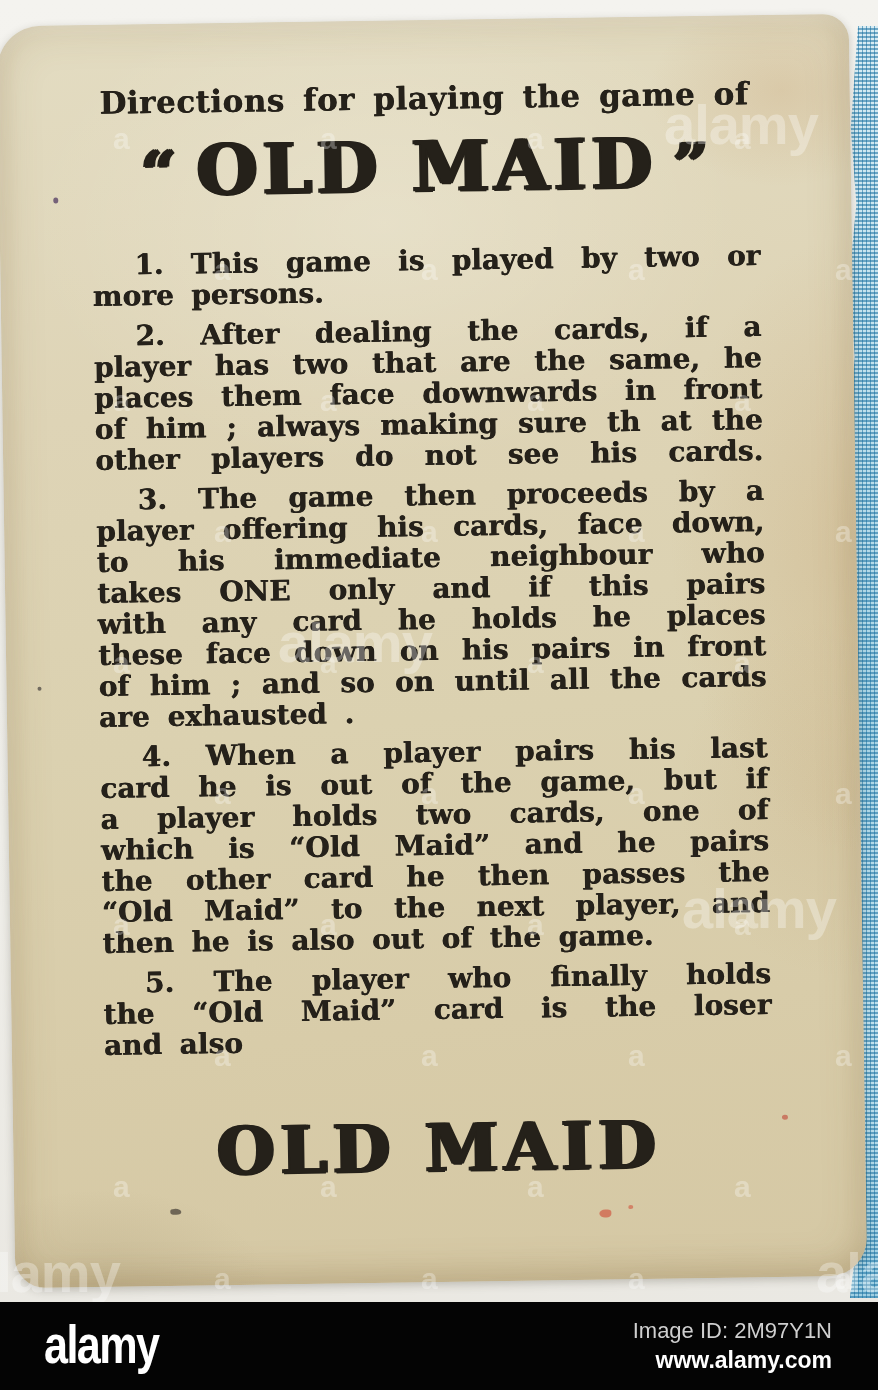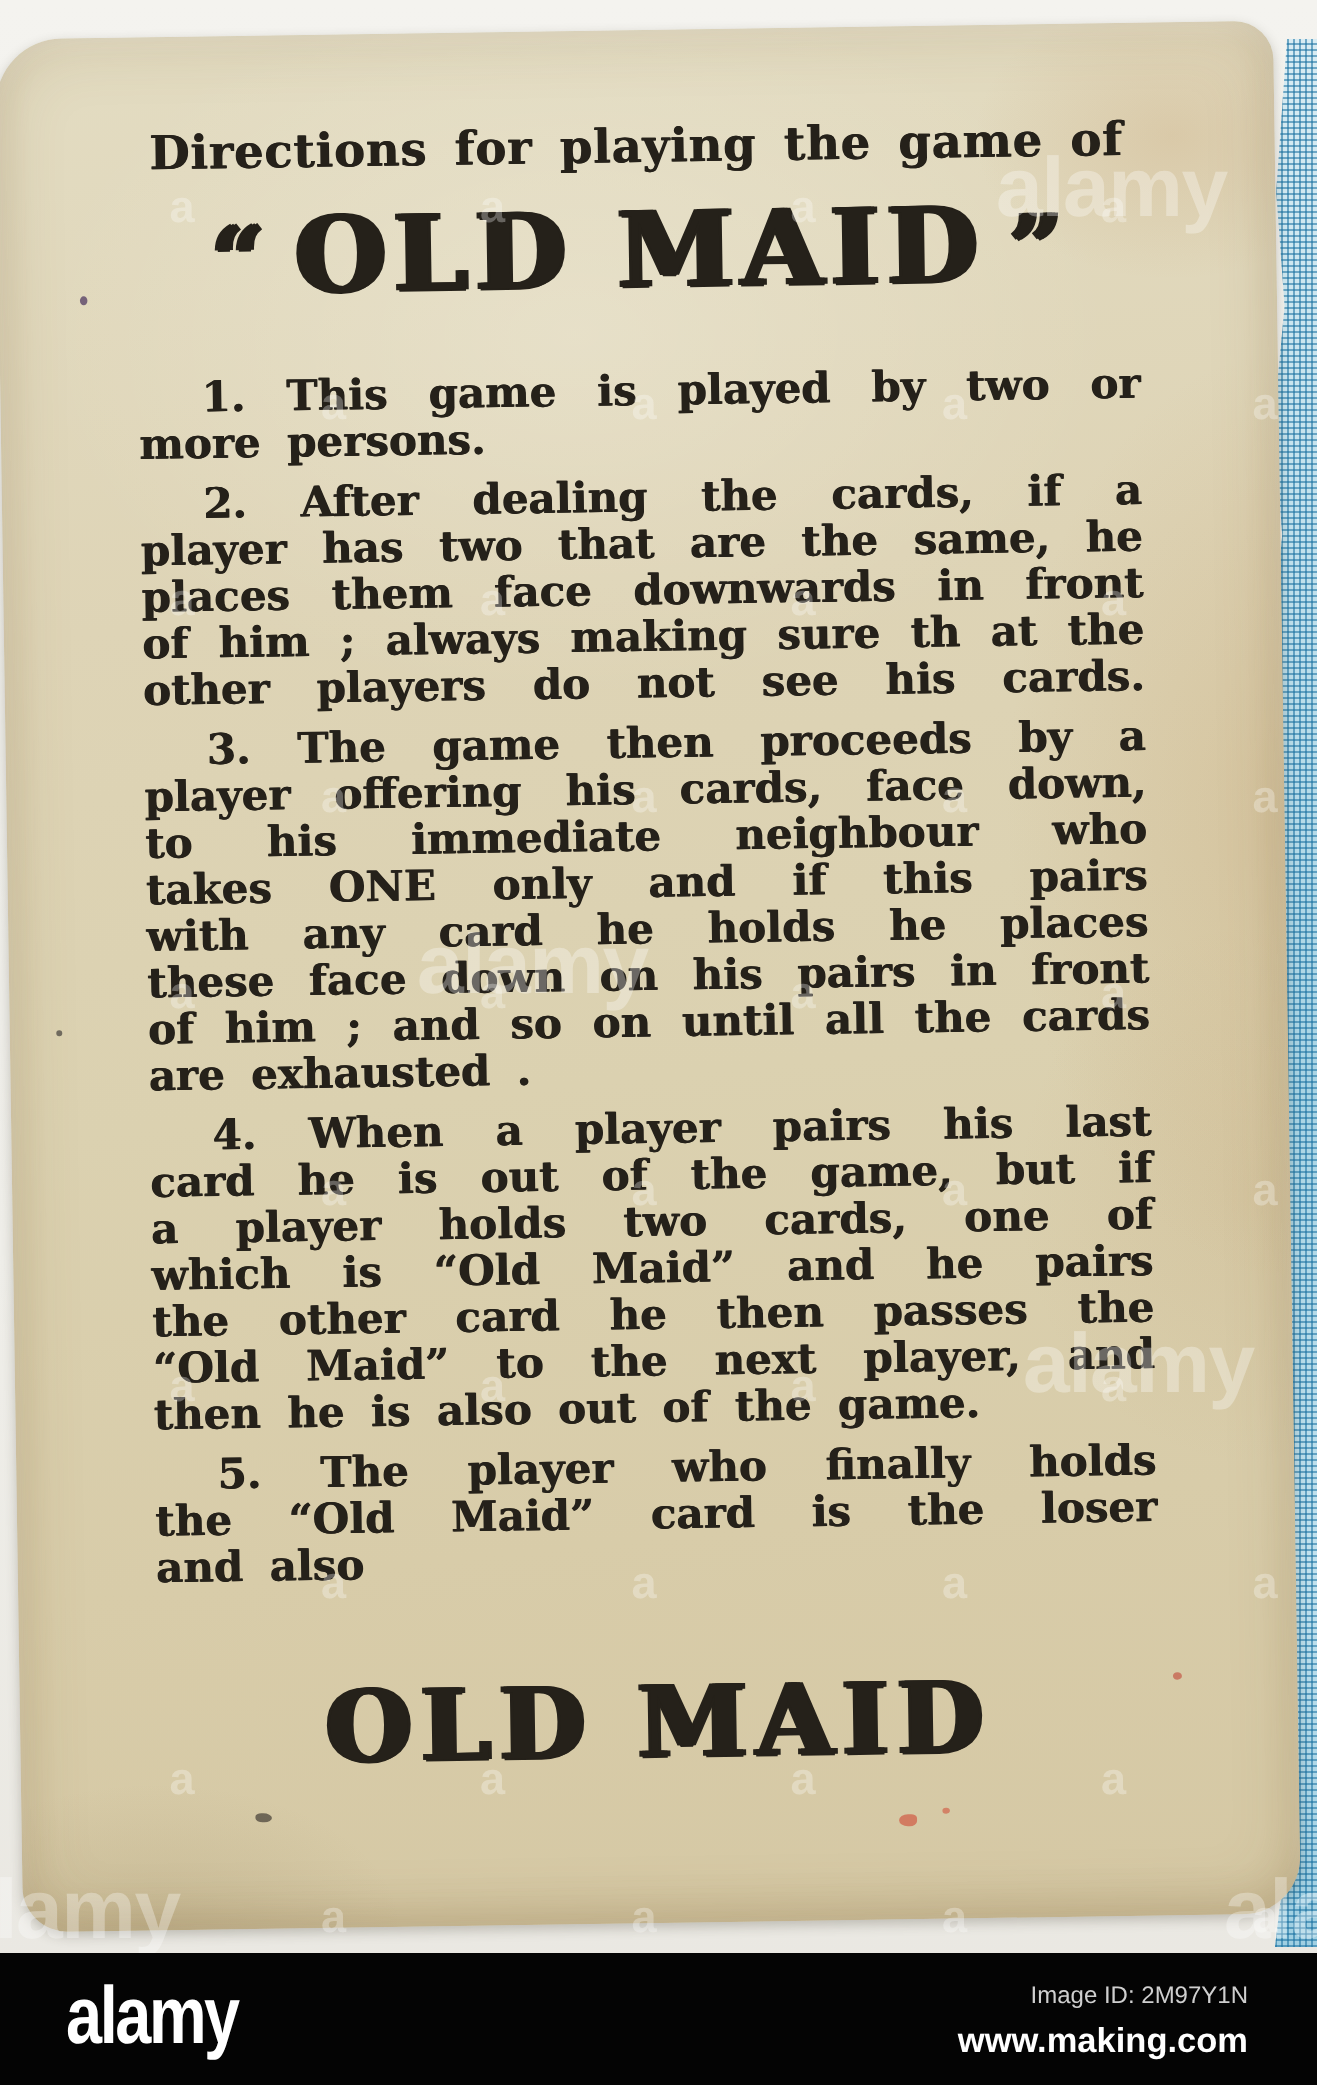--- a/index.html
+++ b/index.html
@@ -81,21 +81,21 @@
   .wm .wm-a{position:absolute;font-size:30px;opacity:.30;}
   .wm .wm-word{position:absolute;font-size:56px;opacity:.32;letter-spacing:-1px;}
   
   .bar{position:absolute;left:0;top:1302px;width:878px;height:88px;background:#040404;z-index:10;
        font-family:"Liberation Sans","DejaVu Sans",sans-serif;}
   .bar .logo{
     position:absolute;left:44px;top:50%;transform:translateY(-54%) scaleX(.8);transform-origin:left center;
     color:#fff;font-size:54px;font-weight:bold;letter-spacing:-2px;line-height:1;
   }
   .bar-right{position:absolute;right:46px;top:50%;transform:translateY(-50%);text-align:right;}
-  .bar-right .image-id{color:#cfcfcf;font-size:16px;line-height:28px;}
+  .bar-right .image-id{color:#cfcfcf;font-size:22px;line-height:28px;}
   .bar-right .website{color:#ffffff;font-size:23px;font-weight:bold;line-height:30px;}
 </style>
 </head>
 <body>
 
 <div id="stage">
 
   <div class="blue-edge"></div>
 
   <div class="card">
@@ -194,17 +194,17 @@
       <span class="wm-word" style="left: 278px; top: 610px;">alamy</span>
       <span class="wm-word" style="left: 682px; top: 876px;">alamy</span>
       <span class="wm-word" style="left: -34px; top: 1240px;">alamy</span>
       <span class="wm-word" style="left: 816px; top: 1240px;">alamy</span>
     </div>
 
   <div class="bar">
     <div class="logo">alamy</div>
     <div class="bar-right">
       <div class="image-id">Image ID: 2M97Y1N</div>
-      <div class="website">www.making.com</div>
+      <div class="website">www.alamy.com</div>
     </div>
   </div>
 
 </div>
 
 </body></html>

